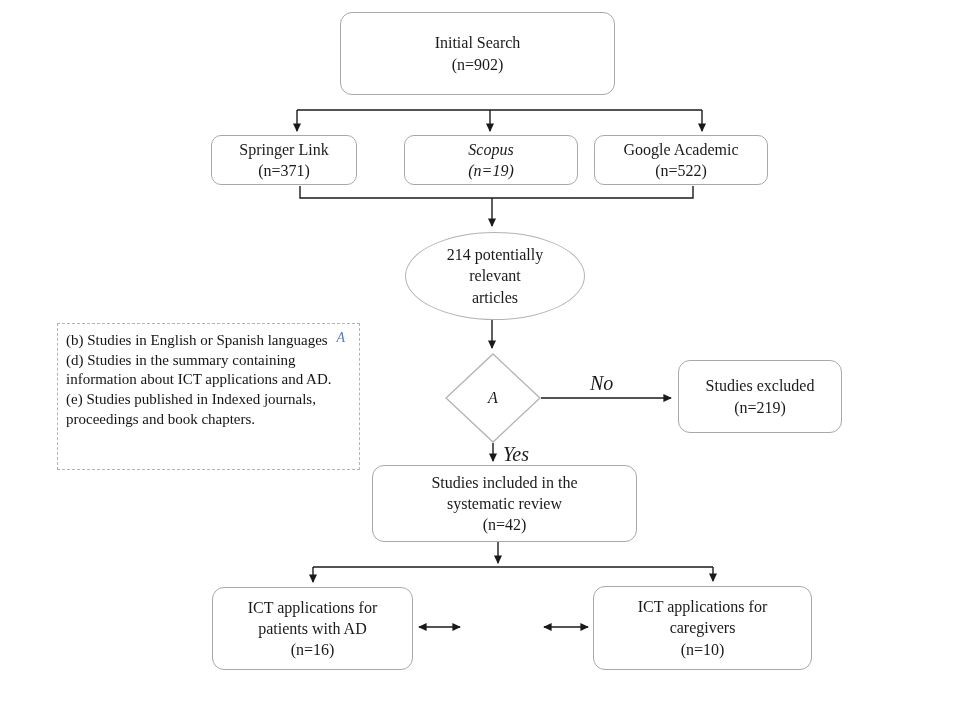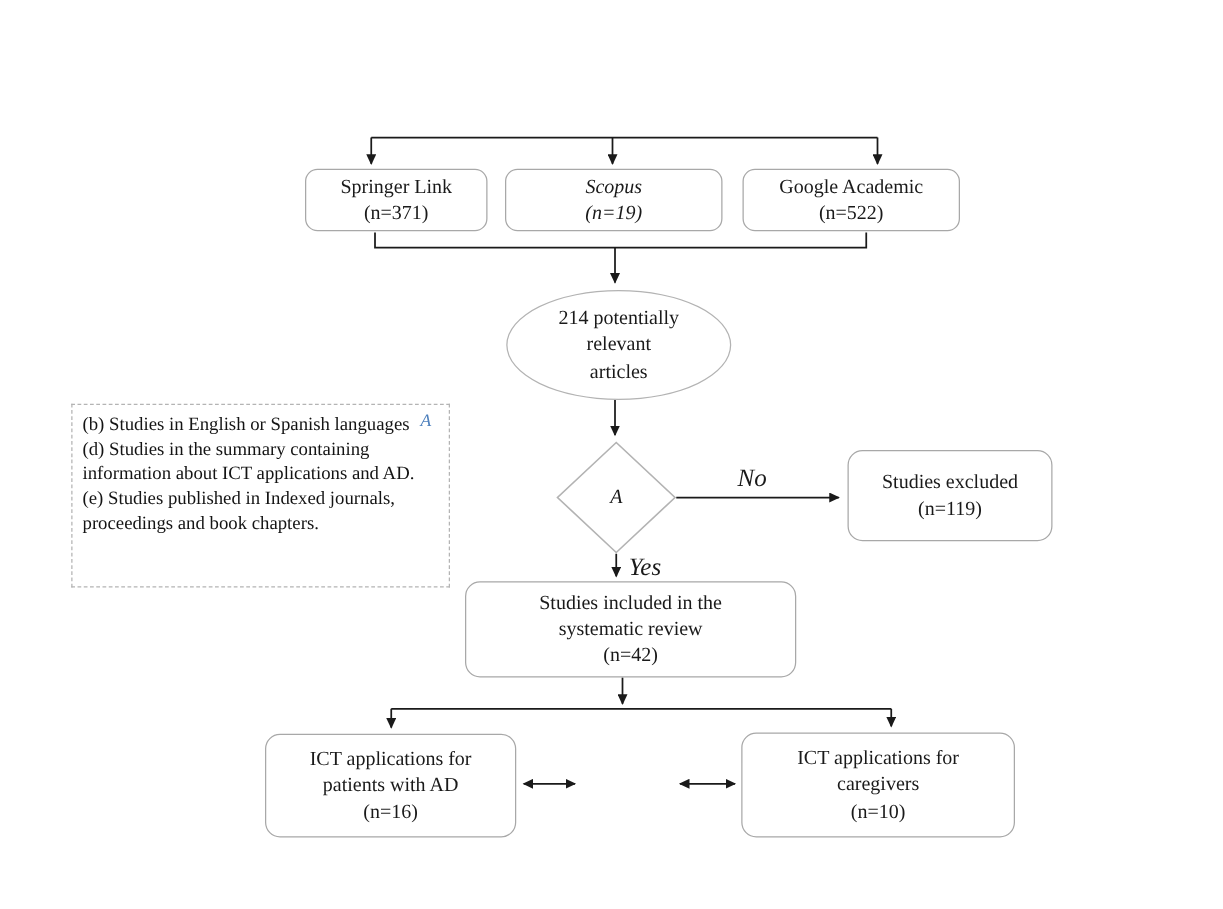--- a/index.html
+++ b/index.html
@@ -101,22 +101,26 @@
 
     <line x1="498" y1="542" x2="498" y2="563" marker-end="url(#ah)"></line>
     <path d="M313,567 H713"></path>
     <line x1="313" y1="567" x2="313" y2="582" marker-end="url(#ah)"></line>
     <line x1="713" y1="567" x2="713" y2="581" marker-end="url(#ah)"></line>
 
     <line x1="419" y1="627" x2="460" y2="627" marker-start="url(#ah)" marker-end="url(#ah)"></line>
     <line x1="544" y1="627" x2="588" y2="627" marker-start="url(#ah)" marker-end="url(#ah)"></line>
   </svg>
 
+  <div class="node" style="left:340px; top:12px; width:275px; height:83px;">
+    <div class="node-label">Initial Search
+(n=902)</div>
+  </div>
 
-  <div class="node" style="left:211px; top:135px; width:146px; height:50px; border-radius:10px;margin-left:33px;">
+  <div class="node" style="left:211px; top:135px; width:146px; height:50px; border-radius:10px;">
     <div class="node-label">Springer Link
 (n=371)</div>
   </div>
 
   <div class="node" style="left:404px; top:135px; width:174px; height:50px; border-radius:10px;font-style:italic;">
     <div class="node-label">Scopus
 (n=19)</div>
   </div>
 
   <div class="node" style="left:594px; top:135px; width:174px; height:50px; border-radius:10px;">
@@ -130,21 +134,21 @@
 articles</div>
   </div>
 
   <div class="diamond-label">A</div>
 
   <div class="edge-label" style="left:590px; top:372px;">No</div>
   <div class="edge-label" style="left:503px; top:443px;">Yes</div>
 
   <div class="node" style="left:678px; top:360px; width:164px; height:73px;">
     <div class="node-label">Studies excluded
-(n=119)</div>
+(n=219)</div>
   </div>
 
   <div class="dashedbox" style="left:57px; top:323px; width:303px; height:147px;">
     <div class="corner-marker">A</div>
     <div class="criteria-line">(b) Studies in English or Spanish languages</div>
     <div class="criteria-line">(d) Studies in the summary containing</div>
     <div class="criteria-line">information about ICT applications and AD.</div>
     <div class="criteria-line">(e) Studies published in Indexed journals,</div>
     <div class="criteria-line">proceedings and book chapters.</div>
   </div>

